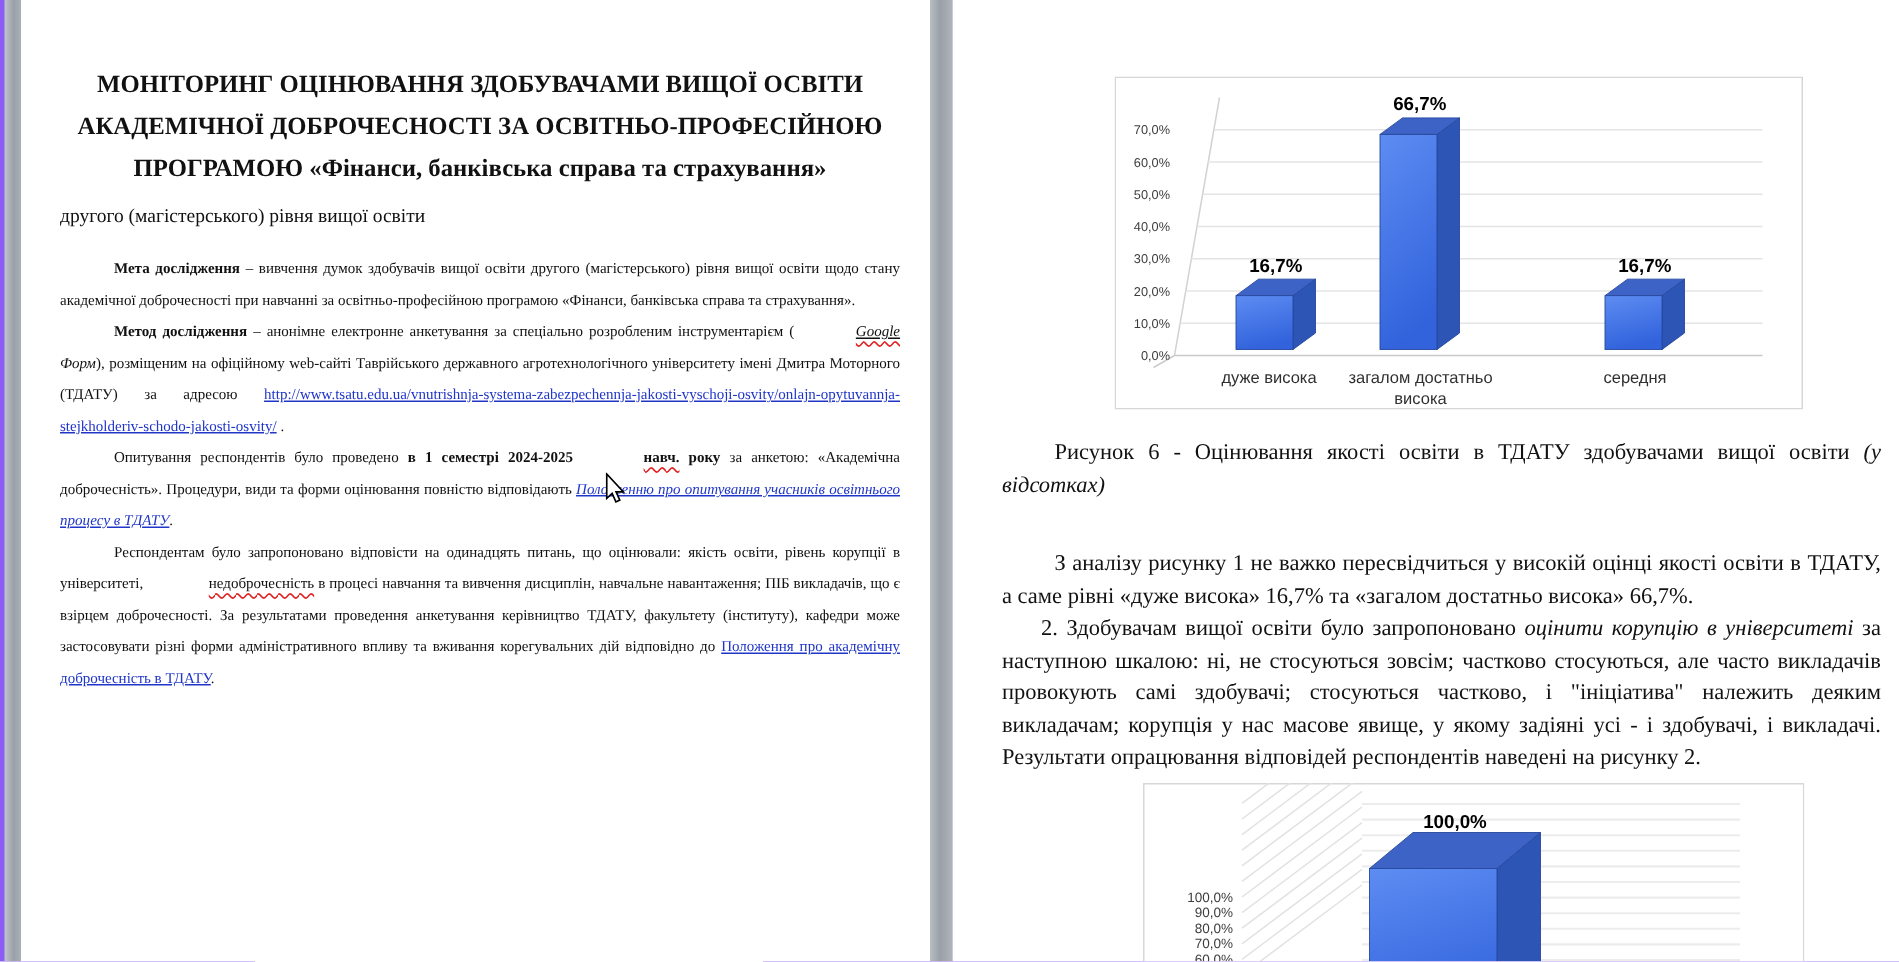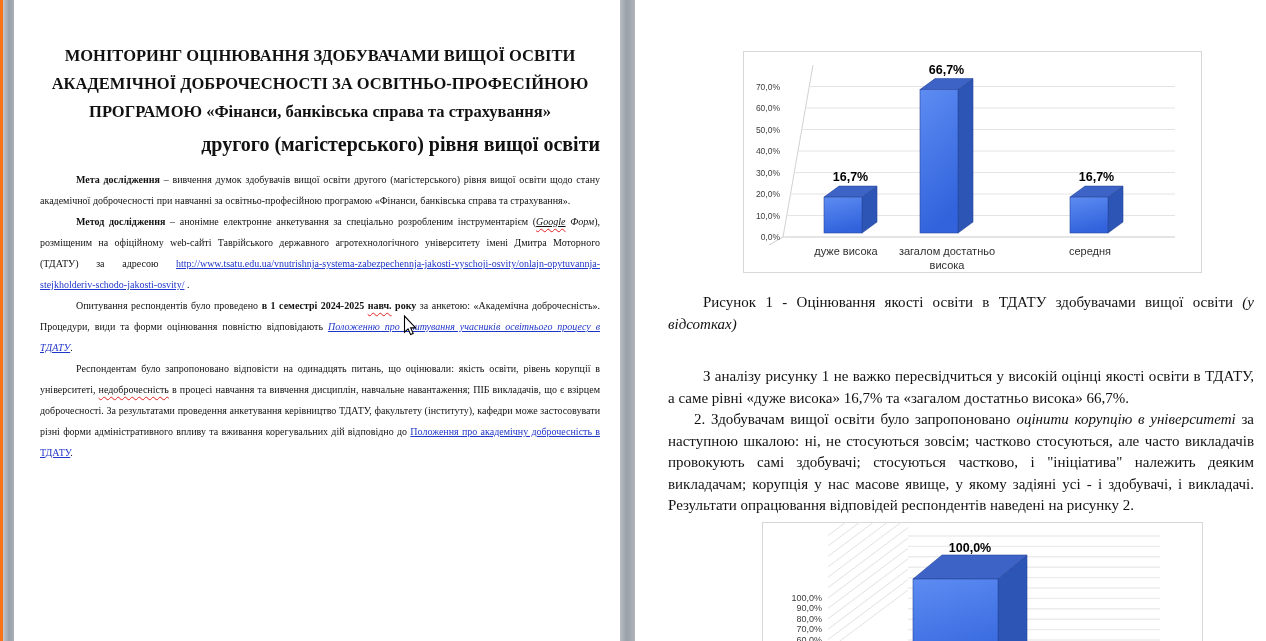--- a/index.html
+++ b/index.html
@@ -1,39 +1,39 @@
 <!DOCTYPE html>
 <html><head>
 <meta charset="utf-8">
 <style>
   html,body{margin:0;padding:0;background:#fff;}
-  .screen{position:relative;width:1266px;height:641px;background:#f97316;overflow:hidden;
+  .screen{position:relative;width:1266px;height:641px;background:#8b5cf6;overflow:hidden;
           font-family:"Liberation Serif", serif;color:#111;}
   .strip-left{position:absolute;left:3px;top:0;width:11px;height:641px;
           background:linear-gradient(90deg,#c2c6cc,#9aa0a8 55%,#aab0b6);}
   .gutter-mid{position:absolute;left:620px;top:0;width:15px;height:641px;
           background:linear-gradient(90deg,#b9bdc3,#9aa0a8 45%,#b0b4ba);}
   .page{position:absolute;top:0;height:641px;background:#fff;}
   .page-left{left:14px;width:606px;}
   .page-right{left:635px;width:631px;}
 
   .doc1{position:absolute;left:26px;top:42px;width:560px;}
   .doc-title{text-align:center;font-weight:bold;font-size:16.5px;line-height:28px;margin:0 10px 6px 10px;}
-  .doc-subtitle{text-align:right;font-weight:bold;font-size:20px;line-height:24px;margin:0 0 13px 0;}
+  .doc-subtitle{text-align:left;font-weight:normal;font-size:13px;line-height:24px;margin:0 0 13px 0;}
   .body-text p{margin:0;text-indent:36px;text-align:justify;font-size:10px;line-height:21px;}
   .doc2{position:absolute;left:33px;top:292px;width:586px;}
   .doc2 p{margin:0;text-indent:35px;text-align:justify;font-size:15px;line-height:21.5px;}
   .doc2 p.gap-top{margin-top:31px;}
   .doc2 p.indent-sm{text-indent:26px;}
 
   .b{font-weight:bold;}
   .i{font-style:italic;}
   .u{text-decoration:underline;}
   .link{text-decoration:underline;cursor:pointer;}
-  .sq{text-decoration-line:underline;text-decoration-style:wavy;text-decoration-thickness:1px;text-underline-offset:2.5px;}
+  .sq{text-decoration-line:underline;text-decoration-style:wavy;text-decoration-thickness:1px;text-underline-offset:2.5px;margin-left:41px;}
 
   .figure{position:absolute;background:#fff;}
   .figure svg{display:block;}
   .chart-font{font-family:"Liberation Sans", sans-serif;}
 
   .cursor{position:absolute;left:403px;top:315px;width:14px;height:21px;}
 </style>
 </head>
 <body>
 
@@ -96,21 +96,21 @@
           <rect x="327" y="146.095" width="38" height="35.905" fill="url(#bgrad1)" stroke="#27479c" stroke-width="0.6"></rect>
           <text x="353.5" y="130.095" text-anchor="middle" font-size="12.5" font-weight="bold" fill="#000">16,7%</text>
           <text x="103" y="204" text-anchor="middle" font-size="11" fill="#303030">дуже висока</text>
           <text x="204" y="204" text-anchor="middle" font-size="11" fill="#303030">загалом достатньо</text>
           <text x="204" y="218" text-anchor="middle" font-size="11" fill="#303030">висока</text>
           <text x="347" y="204" text-anchor="middle" font-size="11" fill="#303030">середня</text>
         </svg>
       </div>
 
     <div class="doc2">
-      <p><span>Рисунок 1 - Оцінювання якості освіти в ТДАТУ здобувачами вищої освіти </span><span class="i">(у відсотках)</span></p>
+      <p><span>Рисунок 6 - Оцінювання якості освіти в ТДАТУ здобувачами вищої освіти </span><span class="i">(у відсотках)</span></p>
       <p class="gap-top"><span>З аналізу рисунку 1 не важко пересвідчиться у високій оцінці якості освіти в ТДАТУ, а саме рівні «дуже висока» 16,7% та «загалом достатньо висока» 66,7%.</span></p>
       <p class="indent-sm"><span>2. Здобувачам вищої освіти було запропоновано </span><span class="i">оцінити корупцію в університеті</span><span> за наступною шкалою: ні, не стосуються зовсім; частково стосуються, але часто викладачів провокують самі здобувачі; стосуються частково, і "ініціатива" належить деяким викладачам; корупція у нас масове явище, у якому задіяні усі - і здобувачі, і викладачі. Результати опрацювання відповідей респондентів наведені на рисунку 2.</span></p>
     </div>
 
     <div class="figure" id="fig2" style="left:127px;top:522px;width:441px;height:119px;overflow:hidden;">
         <svg viewBox="0 0 441 119" width="441" height="119" class="chart-font">
           <defs>
             <linearGradient id="bgrad2" x1="0" y1="0" x2="0.25" y2="1">
               <stop offset="0%" stop-color="#5d8cf2"></stop>
               <stop offset="100%" stop-color="#3263dc"></stop>

